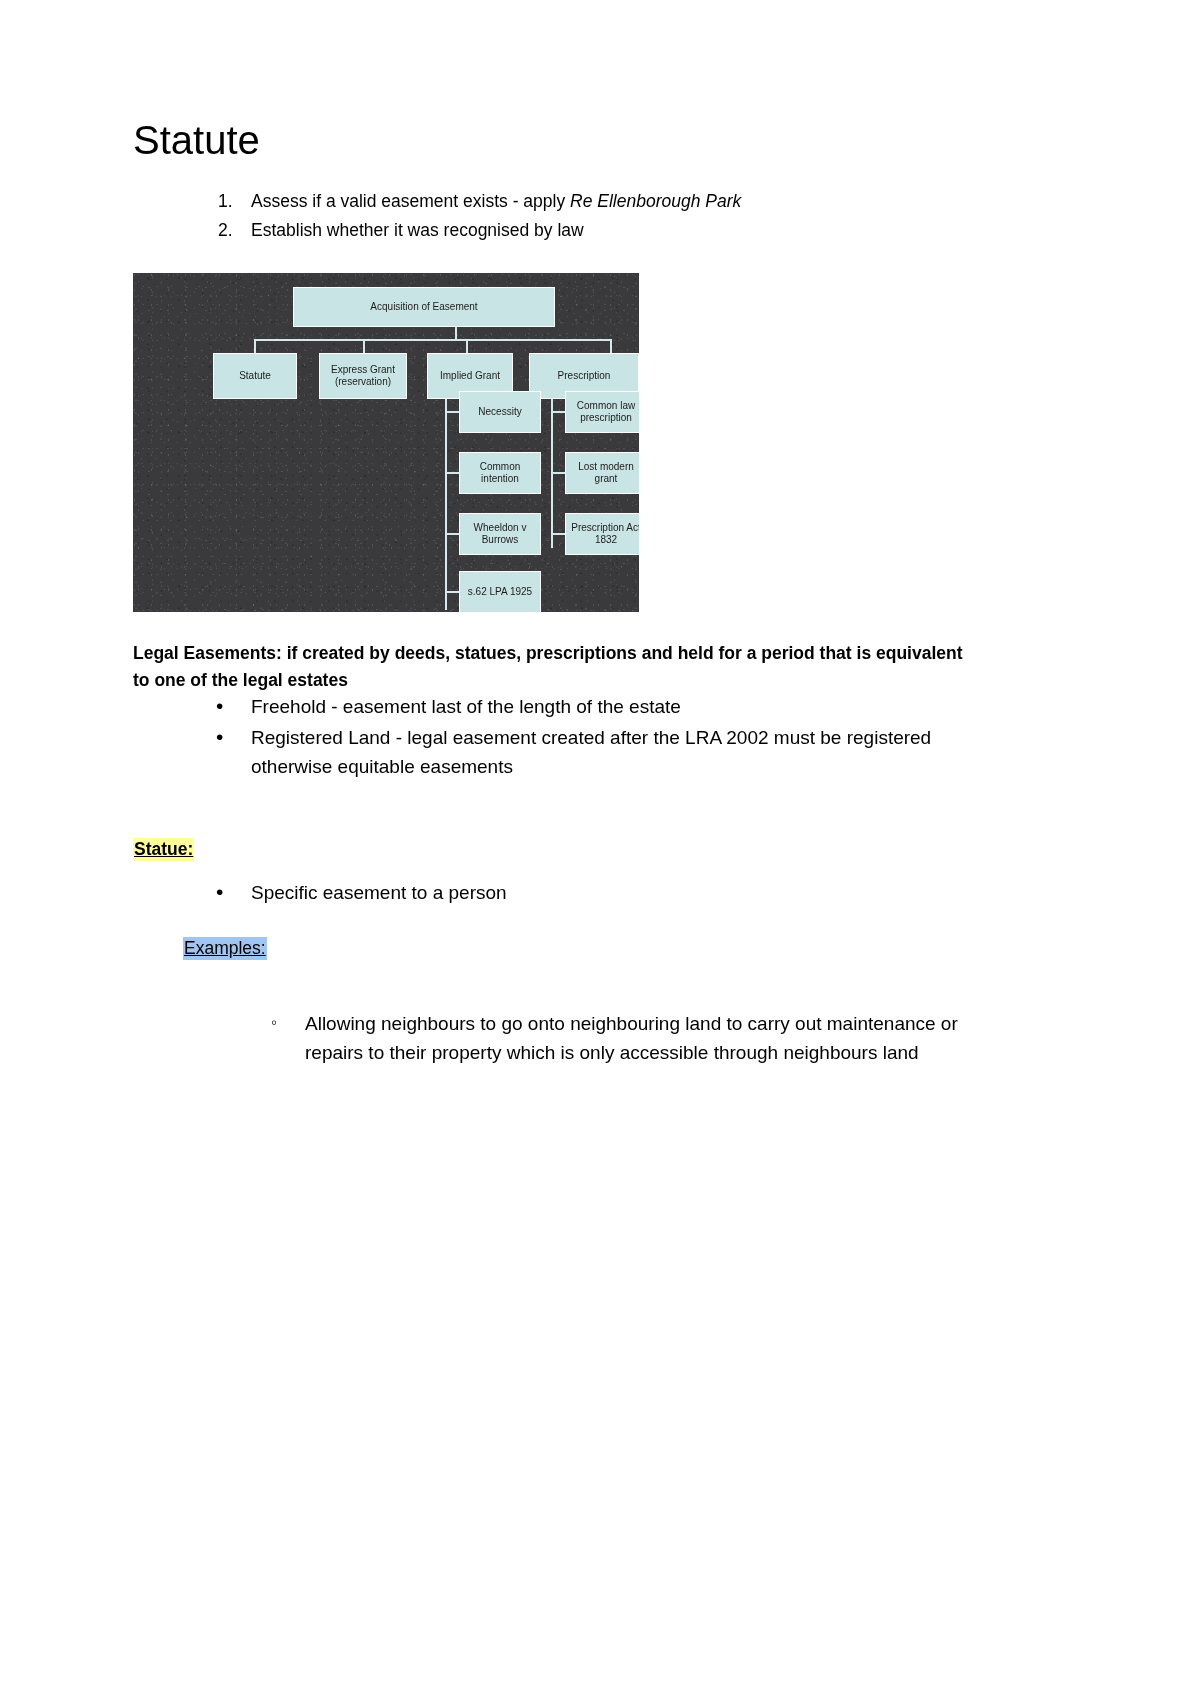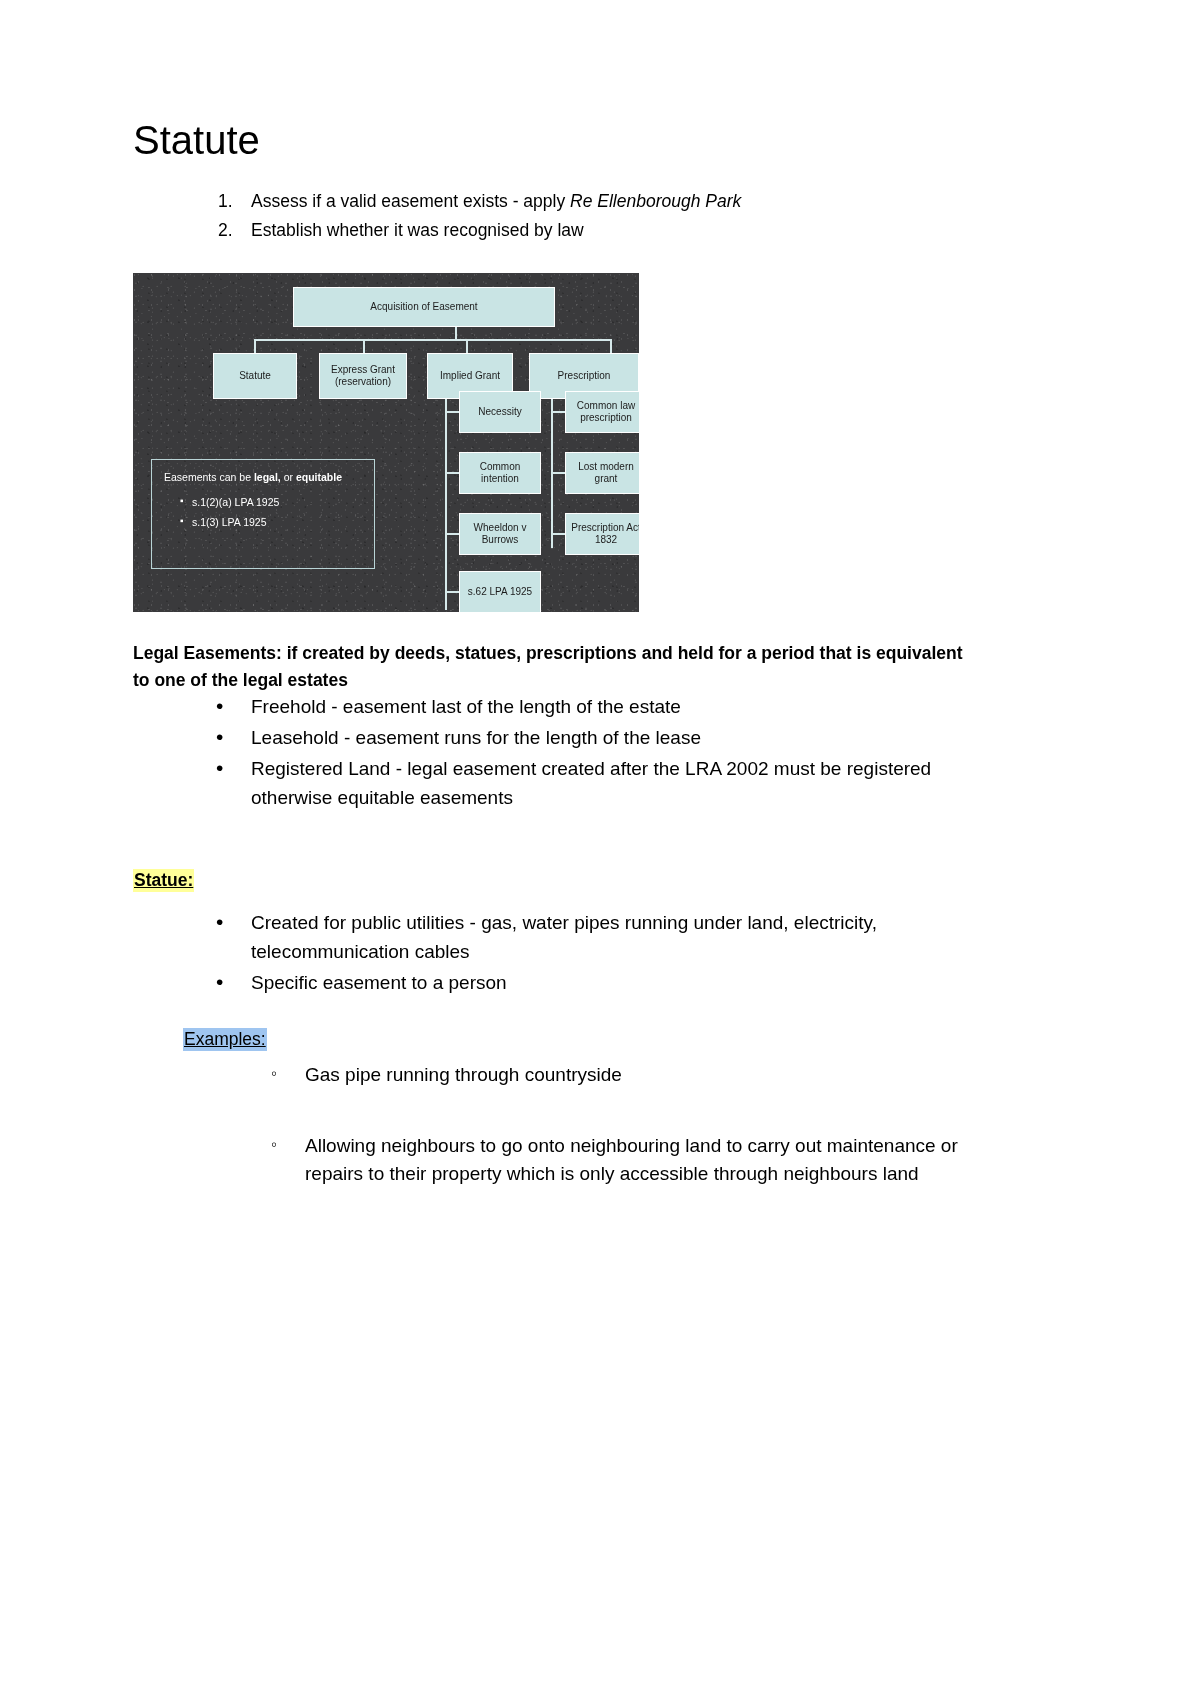--- a/index.html
+++ b/index.html
@@ -247,54 +247,44 @@
 
         <div class="dnode" style="left:326px; top:118px; width:82px; height:42px;">Necessity</div>
         <div class="dnode" style="left:326px; top:179px; width:82px; height:42px;">Common intention</div>
         <div class="dnode" style="left:326px; top:240px; width:82px; height:42px;">Wheeldon v Burrows</div>
         <div class="dnode" style="left:326px; top:298px; width:82px; height:42px;">s.62 LPA 1925</div>
 
         <div class="dnode" style="left:432px; top:118px; width:82px; height:42px;">Common law prescription</div>
         <div class="dnode" style="left:432px; top:179px; width:82px; height:42px;">Lost modern grant</div>
         <div class="dnode" style="left:432px; top:240px; width:82px; height:42px;">Prescription Act 1832</div>
 
-        <div class="dbox" style="left:18px; top:186px; width:224px; height:110px;">
-          <p class="bx-title"><span>Easements can be </span><b>legal,</b><span> or </span><b>equitable</b></p>
-          <ul>
-            <li>s.1(2)(a) LPA 1925</li>
-            <li>s.1(3) LPA 1925</li>
-          </ul>
-        </div>
 
       </div>
     </div>
 
     <p class="para bold">Legal Easements: if created by deeds, statues, prescriptions and held for a period that is equivalent to one of the legal estates</p>
     <ul class="bul">
       <li>Freehold - easement last of the length of the estate</li>
-      <li>Leasehold - easement runs for the length of the lease</li>
     </ul>
 
     <ul class="bul">
       <li>Registered Land - legal easement created after the LRA 2002 must be registered otherwise equitable easements</li>
     </ul>
 
     <div class="spacer-lg"></div>
 
     <p class="label-line"><span class="hl-yellow">Statue:</span></p>
     <ul class="bul" style="margin-top:16px;">
-      <li>Created for public utilities - gas, water pipes running under land, electricity, telecommunication cables</li>
       <li>Specific easement to a person</li>
     </ul>
 
     <div class="spacer-sm"></div>
 
     <p class="label-line label-indent"><span class="hl-blue">Examples:</span></p>
     <ul class="bul sub" style="margin-top:8px;">
-      <li>Gas pipe running through countryside</li>
     </ul>
 
     <div class="spacer-md"></div>
 
     <ul class="bul sub">
       <li>Allowing neighbours to go onto neighbouring land to carry out maintenance or repairs to their property which is only accessible through neighbours land</li>
     </ul>
 
   </div>
 </div>

